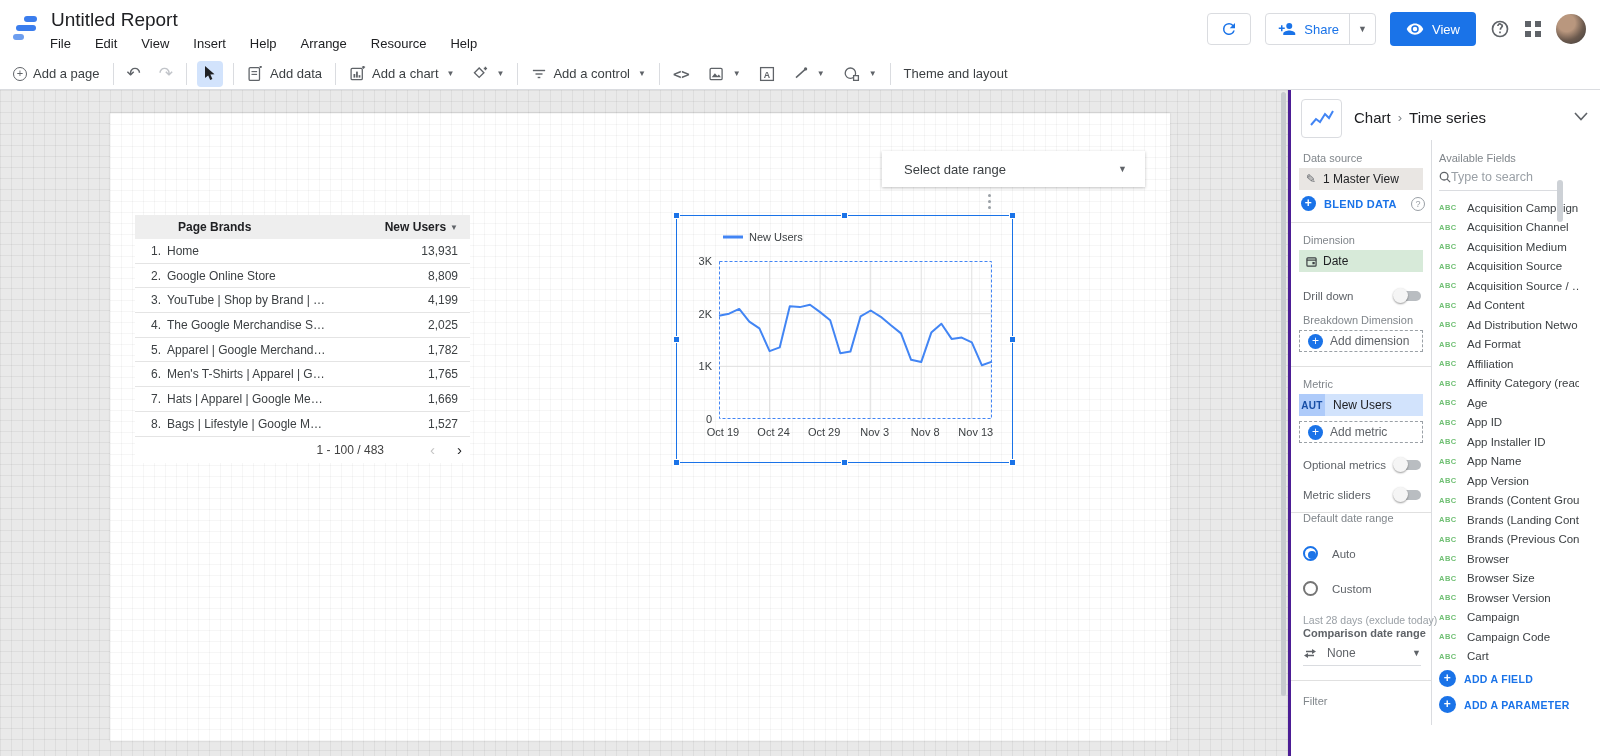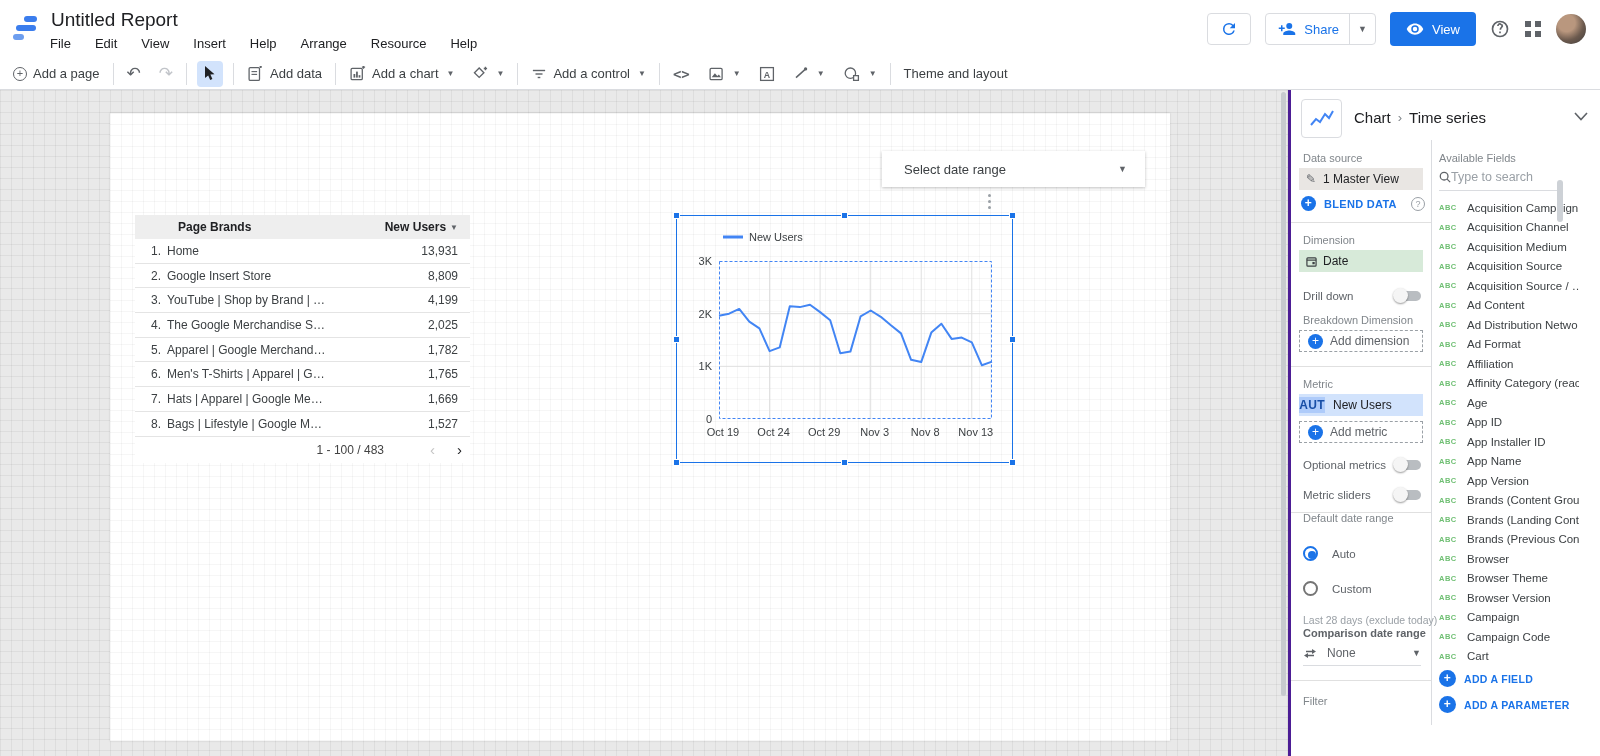--- a/index.html
+++ b/index.html
@@ -80,21 +80,21 @@
   .tab-underline { position:absolute; left:0; bottom:0; width:110px; height:3px; background:#1a73e8; }
   .p-body { position:relative; height:585px; }
   .col-div { position:absolute; left:140px; top:0; width:1px; height:585px; background:#dadce0; }
 
   .sec-label { position:absolute; left:12px; font-size:11px; color:#80868b; }
   .chip { position:absolute; left:8px; width:124px; height:22px; display:flex; align-items:center; font-size:12px; color:#202124; }
   .chip .ic { width:24px; display:flex; align-items:center; justify-content:center; flex-shrink:0; }
   .chip-gray { background:#e9e6e3; }
   .chip-green { background:#d7ead9; }
   .chip-blue { background:#d2e3fc; }
-  .aut-badge { background:#aecbfa; color:#174ea6; font-size:12px; font-weight:bold; width:26px; height:16px; display:flex; align-items:center; justify-content:center; letter-spacing:0.3px; flex-shrink:0; }
+  .aut-badge { background:#aecbfa; color:#174ea6; font-size:10px; font-weight:bold; width:26px; height:22px; display:flex; align-items:center; justify-content:center; letter-spacing:0.3px; flex-shrink:0; }
   .chip-dashed { border:1px dashed #9aa0a6; background:#fff; color:#5f6368; gap:7px; padding-left:8px; }
   .blue-circle { width:15px; height:15px; border-radius:50%; background:#1a73e8; color:#fff; font-size:12px; line-height:14px; text-align:center; flex-shrink:0; }
   .blue-link { position:absolute; left:10px; display:flex; align-items:center; gap:8px; font-size:11px; font-weight:bold; color:#1a73e8; letter-spacing:0.3px; }
   .help-circ { position:absolute; left:120px; width:14px; height:14px; border:1.4px solid #9aa0a6; border-radius:50%; color:#9aa0a6; font-size:9px; display:flex; align-items:center; justify-content:center; }
   .hdiv { position:absolute; left:0; width:140px; height:1px; background:#e0e0e0; }
   .toggle { position:absolute; left:104px; width:26px; height:10px; background:#b9bdc1; border-radius:6px; }
   .toggle::after { content:""; position:absolute; left:-2px; top:-3px; width:15px; height:15px; border-radius:50%; background:#f5f5f5; box-shadow:0 1px 2px rgba(0,0,0,0.4); }
   .inline-label { position:absolute; left:12px; font-size:11.5px; color:#5f6368; }
   .radio-row { position:absolute; left:12px; display:flex; align-items:center; gap:14px; font-size:11.5px; color:#5f6368; }
   .radio { width:15px; height:15px; border-radius:50%; border:2px solid #757575; position:relative; }
@@ -291,21 +291,21 @@
       </span>
     </div>
     <div id="table-rows">
         <div class="trow">
           <span class="c-num">1.</span>
           <span class="c-title">Home</span>
           <span class="c-val">13,931</span>
         </div>
         <div class="trow">
           <span class="c-num">2.</span>
-          <span class="c-title">Google Insert Store</span>
+          <span class="c-title">Google Online Store</span>
           <span class="c-val">8,809</span>
         </div>
         <div class="trow">
           <span class="c-num">3.</span>
           <span class="c-title">YouTube | Shop by Brand | …</span>
           <span class="c-val">4,199</span>
         </div>
         <div class="trow">
           <span class="c-num">4.</span>
           <span class="c-title">The Google Merchandise S…</span>
@@ -557,21 +557,21 @@
         <div class="field-item">
           <span class="abc">ABC</span>
           <span class="fname">Brands (Previous Con…</span>
         </div>
         <div class="field-item">
           <span class="abc">ABC</span>
           <span class="fname">Browser</span>
         </div>
         <div class="field-item">
           <span class="abc">ABC</span>
-          <span class="fname">Browser Theme</span>
+          <span class="fname">Browser Size</span>
         </div>
         <div class="field-item">
           <span class="abc">ABC</span>
           <span class="fname">Browser Version</span>
         </div>
         <div class="field-item">
           <span class="abc">ABC</span>
           <span class="fname">Campaign</span>
         </div>
         <div class="field-item">

